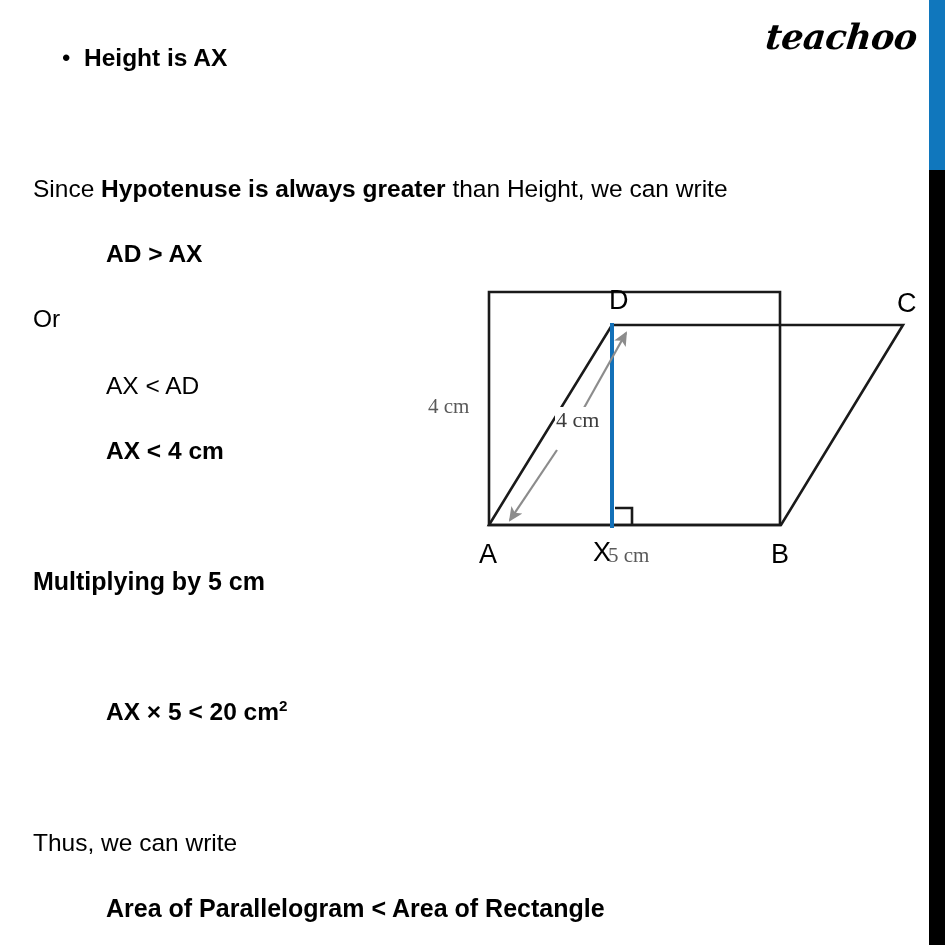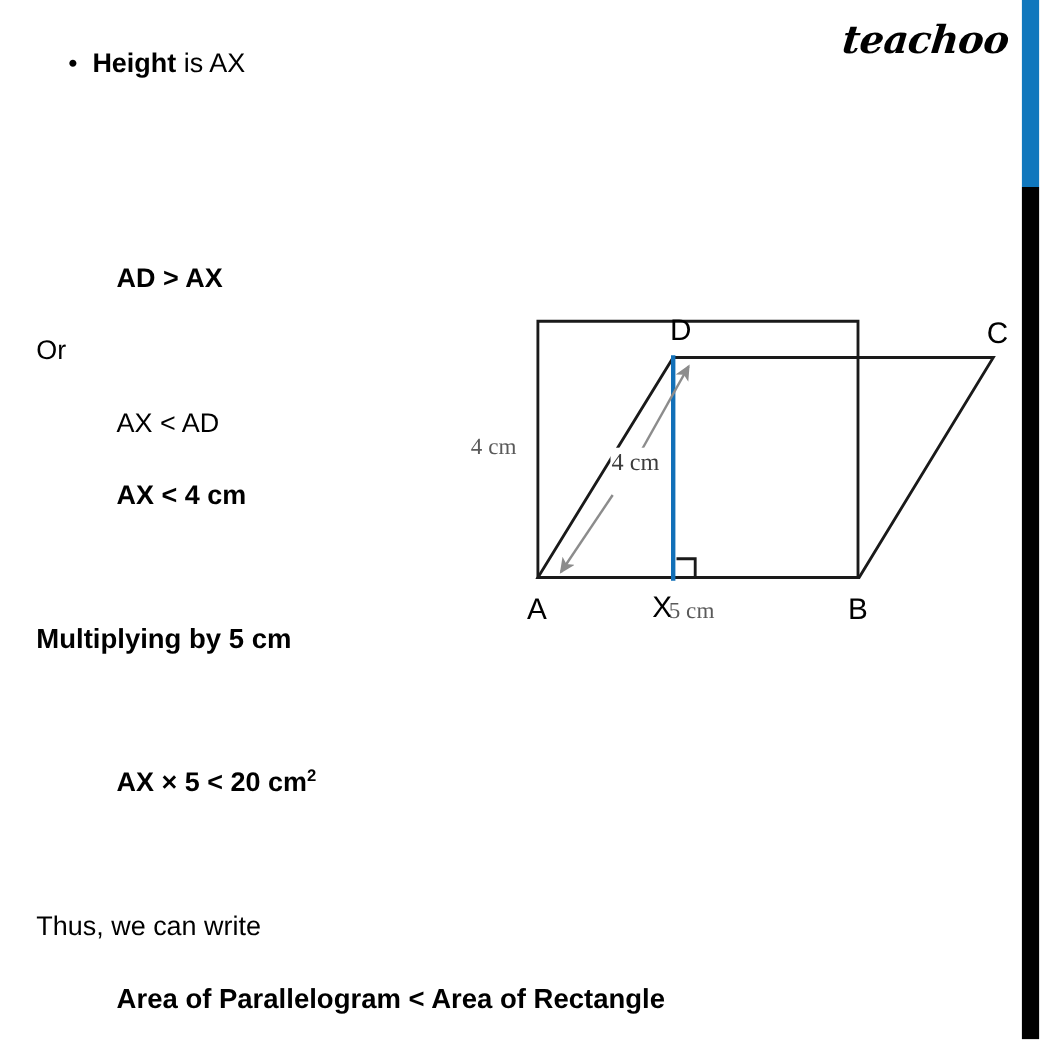--- a/index.html
+++ b/index.html
@@ -62,21 +62,21 @@
     font-size: 24.5px;
     white-space: nowrap;
   }
   #bullet-dot {
     display: inline-block;
     width: 22px;
     font-size: 24px;
     vertical-align: top;
   }
   #bullet-text-bold { font-weight: 700; }
-  #bullet-text-rest { font-weight: 400; }
+  #bullet-text-rest { font-weight: 700; }
 
   #line-since { left: 33px; top: 175px; }
   #line-ad-ax { left: 106px; top: 240px; text-align: right; }
   #line-or    { left: 33px; top: 305px; }
   #line-ax-ad { left: 106px; top: 372px; }
   #line-ax-4  { left: 106px; top: 437px; }
   #line-mult  { left: 33px; top: 567px; text-align: center; }
   #line-mul1  { left: 106px; top: 633px; }
   #line-mul2  { left: 106px; top: 697px; }
   #line-thus  { left: 33px; top: 829px; }
@@ -132,20 +132,21 @@
 
   <div class="edge-bar" id="edge-blue"></div>
   <div class="edge-bar" id="edge-black"></div>
 
   <div id="logo">teachoo</div>
 
   <div id="bullet-row">
     <span id="bullet-dot">•</span><span id="bullet-text-bold">Height</span><span id="bullet-text-rest"> is AX</span>
   </div>
 
+  <div class="txt s24" id="line-since"><span class="t-reg">Since </span><span class="t-bold">Hypotenuse is always greater</span><span class="t-reg"> than Height, we can write</span></div>
 
   <div class="txt s24 t-bold" id="line-ad-ax">AD &gt; AX</div>
 
   <div class="txt s24 t-reg" id="line-or">Or</div>
 
   <div class="txt s24 t-reg" id="line-ax-ad">AX &lt; AD</div>
 
   <div class="txt s24 t-bold" id="line-ax-4">AX &lt; 4 cm</div>
 
   <div class="txt s25 t-bold" id="line-mult">Multiplying by 5 cm</div>

